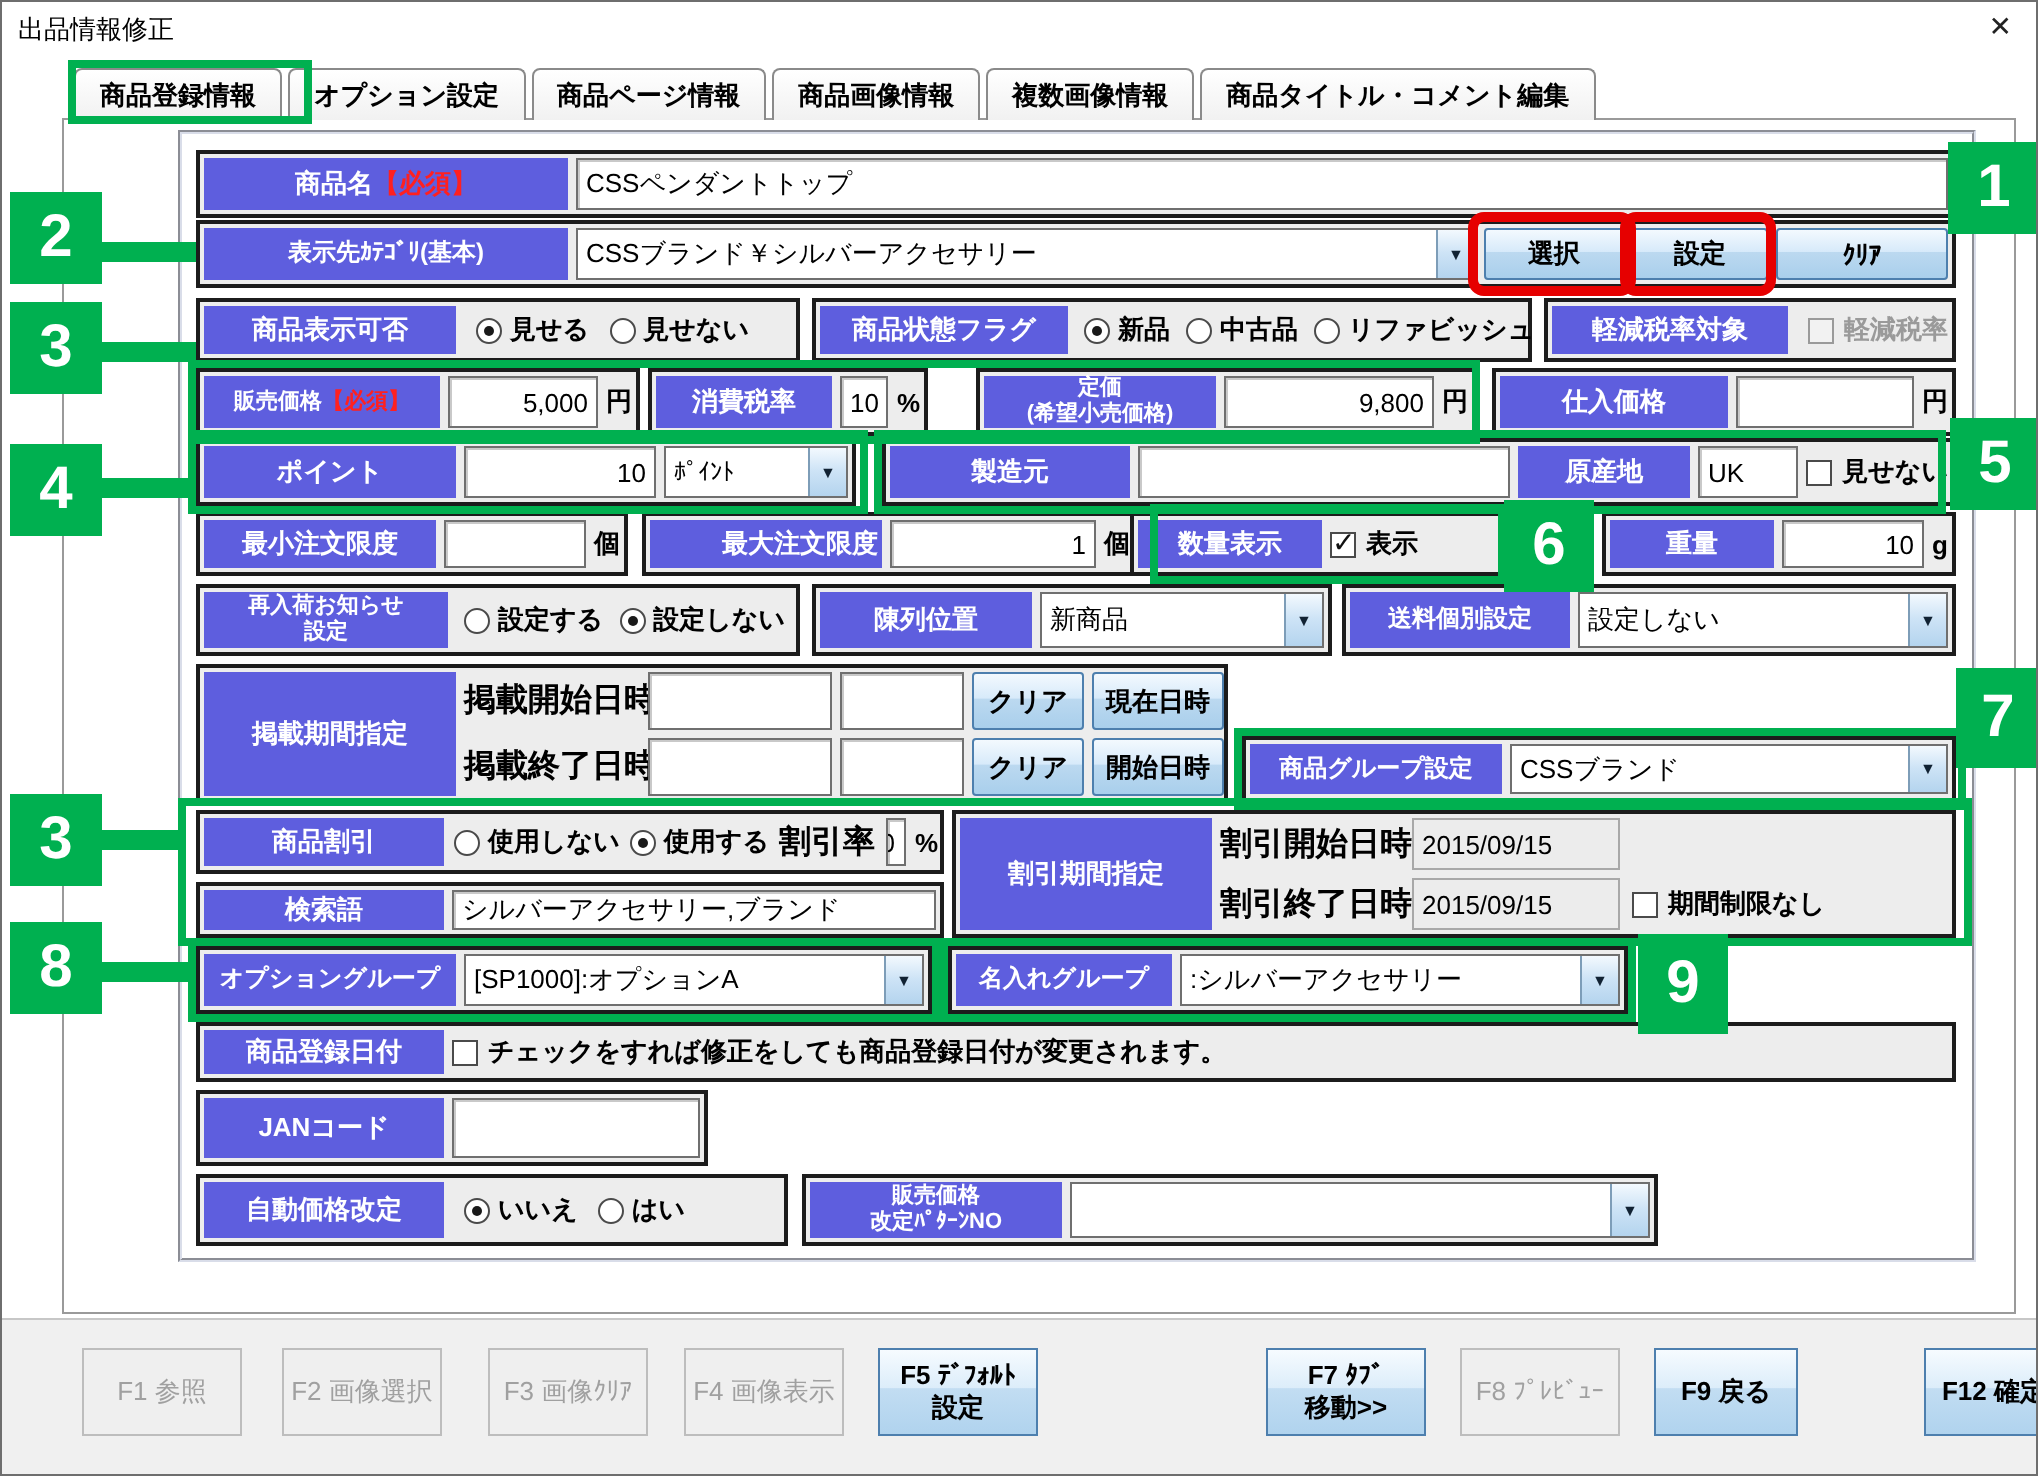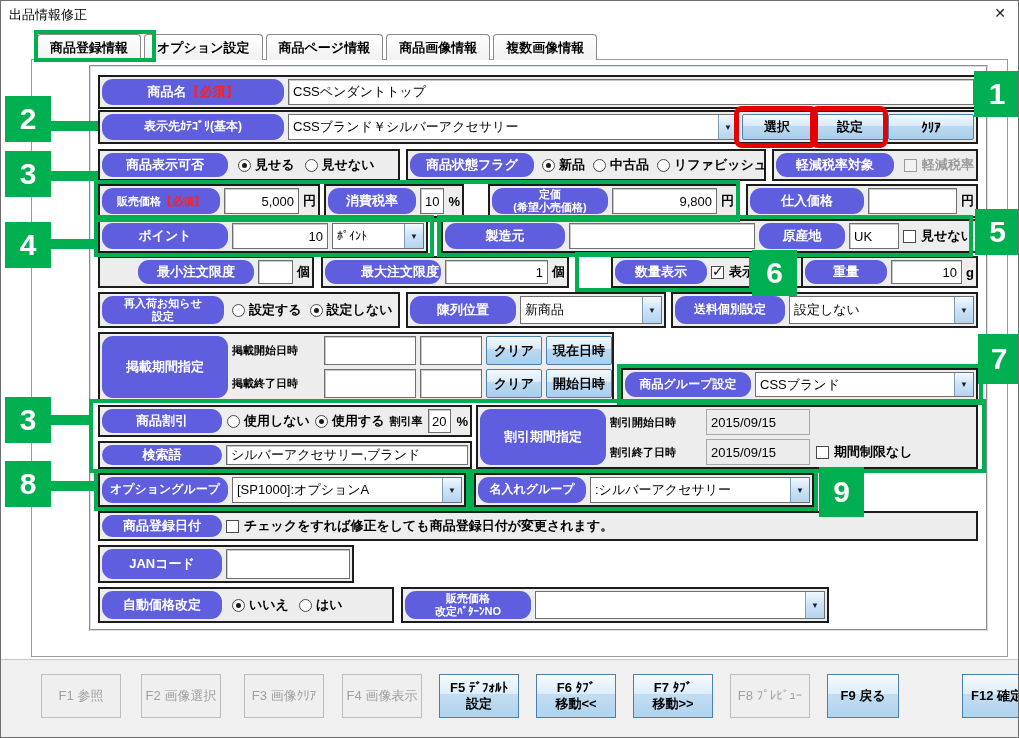--- a/index.html
+++ b/index.html
@@ -6,29 +6,29 @@
   body{font-family:"Liberation Sans","DejaVu Sans",sans-serif;}
   .window{position:relative;width:1019px;height:738px;background:#ffffff;border:1px solid #6e6e6e;box-sizing:border-box;overflow:hidden;}
   .titlebar{position:absolute;left:0;top:0;right:0;height:26px;background:#fff;}
   .title-text{position:absolute;left:8px;top:5px;font-size:13px;color:#000;}
   .close-x{position:absolute;right:12px;top:4px;font-size:14px;color:#222;cursor:default;}
   .tabs{position:absolute;left:36px;top:33px;display:flex;height:26px;z-index:2;}
   .tab{border:1px solid #8a8a8a;border-bottom:none;border-radius:4px 4px 0 0;background:linear-gradient(#ffffff,#f1f1f1);padding:4px 12px 0 12px;font-size:13px;font-weight:bold;margin-right:3px;box-sizing:border-box;white-space:nowrap;}
   .page{position:absolute;left:30px;top:58px;width:977px;height:598px;background:#fff;border:1px solid #9a9a9a;box-sizing:border-box;z-index:1;}
   .panel{position:absolute;left:88px;top:64px;width:899px;height:566px;border:2px groove #d9dde9;box-sizing:border-box;z-index:1;}
   .row{position:absolute;display:flex;align-items:stretch;border:2px solid #1c1c1c;background:#ededed;box-sizing:border-box;padding:2px;gap:4px;z-index:3;}
-  .lbl{background:#5e5ede;color:#fff;font-weight:bold;font-size:13px;display:flex;flex-direction:column;align-items:center;justify-content:center;text-align:center;flex:none;line-height:1.15;box-sizing:border-box;padding:0 2px;border-radius:11px;}
+  .lbl{background:#5e5ede;color:#fff;font-weight:bold;font-size:13px;display:flex;flex-direction:column;align-items:center;justify-content:center;text-align:center;flex:none;line-height:1.15;box-sizing:border-box;padding:0 2px;}
   .lbl .req{color:#ff2020;}
   .s12{font-size:12px;}
   .s11{font-size:11px;}
   .field{background:#fff;border:1px solid #6f6f6f;box-shadow:inset 1px 1px 0 #c9c9c9;font-size:13px;display:flex;align-items:center;padding:0 4px;box-sizing:border-box;overflow:hidden;white-space:nowrap;}
   .num{justify-content:flex-end;}
   .gfield{background:#ececec;border:1px solid #a8a8a8;font-size:13px;display:flex;align-items:center;padding:0 4px;box-sizing:border-box;}
   .suffix{font-size:13px;font-weight:bold;display:flex;align-items:center;color:#000;white-space:nowrap;}
-  .txt{font-size:11px;font-weight:bold;display:flex;align-items:center;color:#000;white-space:nowrap;}
+  .txt{font-size:16px;font-weight:bold;display:flex;align-items:center;color:#000;white-space:nowrap;}
   .combo{background:#fff;border:1px solid #6f6f6f;display:flex;align-items:center;font-size:13px;padding-left:4px;box-sizing:border-box;overflow:hidden;white-space:nowrap;}
   .combo .ar{margin-left:auto;width:18px;align-self:stretch;background:linear-gradient(#f3f9fe,#cde3f6 48%,#b4d4ee);border-left:1px solid #7d9db8;display:flex;align-items:center;justify-content:center;font-size:8px;color:#123;flex:none;}
   .btn{background:linear-gradient(180deg,#f3f9fe 0%,#d7eafa 45%,#bcd9f0 46%,#a9cfec 100%);border:1px solid #4d7fae;border-radius:2px;font-size:13px;font-weight:bold;display:flex;align-items:center;justify-content:center;box-sizing:border-box;white-space:nowrap;color:#000;}
   .opt{display:flex;align-items:center;font-size:13px;font-weight:bold;white-space:nowrap;}
   .radio{width:13px;height:13px;border-radius:50%;background:#fff;border:1px solid #4a4a4a;display:inline-block;position:relative;margin-right:4px;flex:none;box-sizing:border-box;}
   .radio.checked::after{content:"";position:absolute;left:3px;top:3px;right:3px;bottom:3px;background:#1a1a1a;border-radius:50%;}
   .check{width:13px;height:13px;background:#fff;border:1px solid #4a4a4a;display:inline-block;position:relative;margin-right:5px;flex:none;box-sizing:border-box;}
   .check.checked::after{content:"✓";position:absolute;left:0px;top:-4px;font-size:14px;font-weight:bold;color:#111;}
   .check.dis{border-color:#9a9a9a;background:#f2f2f2;}
   .gray{color:#9a9a9a;}
@@ -49,20 +49,21 @@
     <span class="title-text">出品情報修正</span>
     <span class="close-x">✕</span>
   </div>
 
   <div class="tabs">
     <div class="tab">商品登録情報</div>
     <div class="tab">オプション設定</div>
     <div class="tab">商品ページ情報</div>
     <div class="tab">商品画像情報</div>
     <div class="tab">複数画像情報</div>
+    <div class="tab">商品タイトル・コメント編集</div>
   </div>
 
   <div class="page"></div>
   <div class="panel"></div>
 
   <div class="row" style="left:97px;top:74px;width:880px;height:34px;">
     <div class="lbl" style="width:182px;">
         <span><span>商品名</span><span class="req">【必須】</span></span>
       </div>
     <div class="field" style="flex:1;">CSSペンダントトップ</div>
@@ -152,30 +153,30 @@
     <div class="field" style="width:186px;"></div>
     <div class="lbl" style="width:86px;">原産地</div>
     <div class="field" style="flex:1;">UK</div>
     <span class="opt s12">
         <span class="check"></span>
         <span>見せない</span>
       </span>
   </div>
 
   <div class="row" style="left:97px;top:255px;width:216px;height:32px;">
-    <div class="lbl" style="width:116px;margin-left:36px;">最小注文限度</div>
+    <div class="lbl" style="width:116px;">最小注文限度</div>
     <div class="field num" style="flex:1;"></div>
     <span class="suffix">個</span>
   </div>
   <div class="row" style="left:320px;top:255px;width:248px;height:32px;">
     <div class="lbl" style="width:116px;padding-left:36px;">最大注文限度</div>
     <div class="field num" style="flex:1;">1</div>
     <span class="suffix">個</span>
   </div>
-  <div class="row" style="left:610px;top:255px;width:194px;height:32px;">
+  <div class="row" style="left:564px;top:255px;width:194px;height:32px;">
     <div class="lbl" style="width:92px;">数量表示</div>
     <span class="opt s12">
         <span class="check checked"></span>
         <span>表示</span>
       </span>
   </div>
   <div class="row" style="left:800px;top:255px;width:177px;height:32px;">
     <div class="lbl" style="width:82px;">重量</div>
     <div class="field num" style="flex:1;">10</div>
     <span class="suffix">g</span>
@@ -374,24 +375,20 @@
         <span></span>
       </div>
     <div class="fbtn off" style="left:341px;width:80px;">
         <span>F4 画像表示</span>
         <span></span>
       </div>
     <div class="fbtn" style="left:438px;width:80px;">
         <span>F5 ﾃﾞﾌｫﾙﾄ</span>
         <span>設定</span>
       </div>
-    <div class="fbtn" style="left:535px;width:80px;">
-        <span>F6 ﾀﾌﾞ</span>
-        <span>移動&lt;&lt;</span>
-      </div>
     <div class="fbtn" style="left:632px;width:80px;">
         <span>F7 ﾀﾌﾞ</span>
         <span>移動&gt;&gt;</span>
       </div>
     <div class="fbtn off" style="left:729px;width:80px;">
         <span>F8 ﾌﾟﾚﾋﾞｭｰ</span>
         <span></span>
       </div>
     <div class="fbtn" style="left:826px;width:72px;">
         <span>F9 戻る</span>

